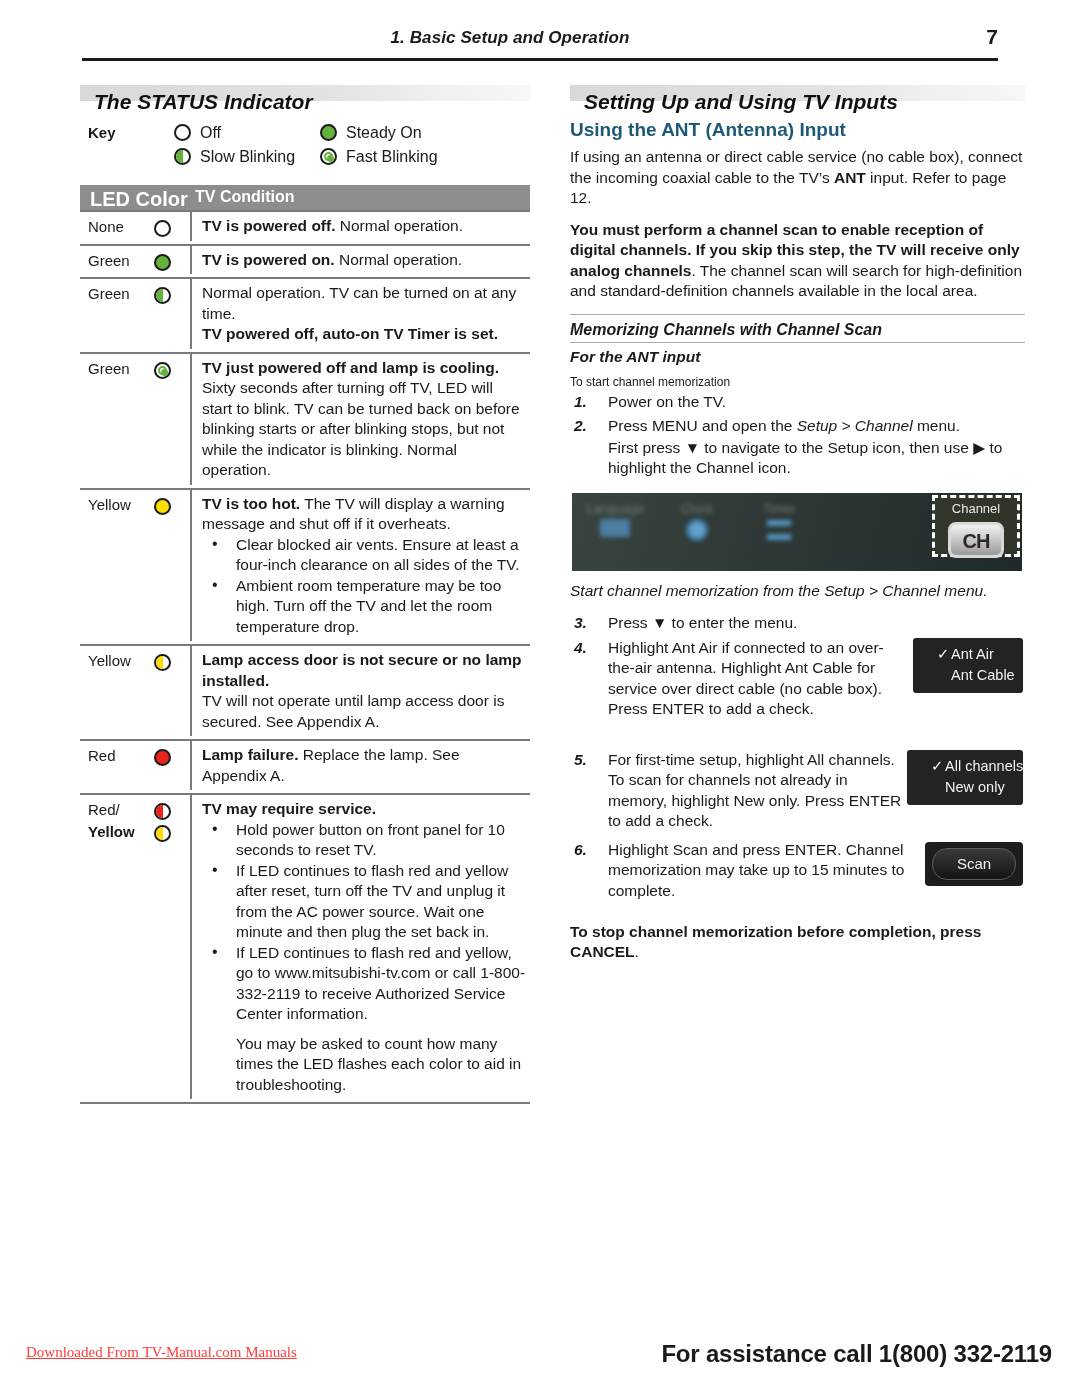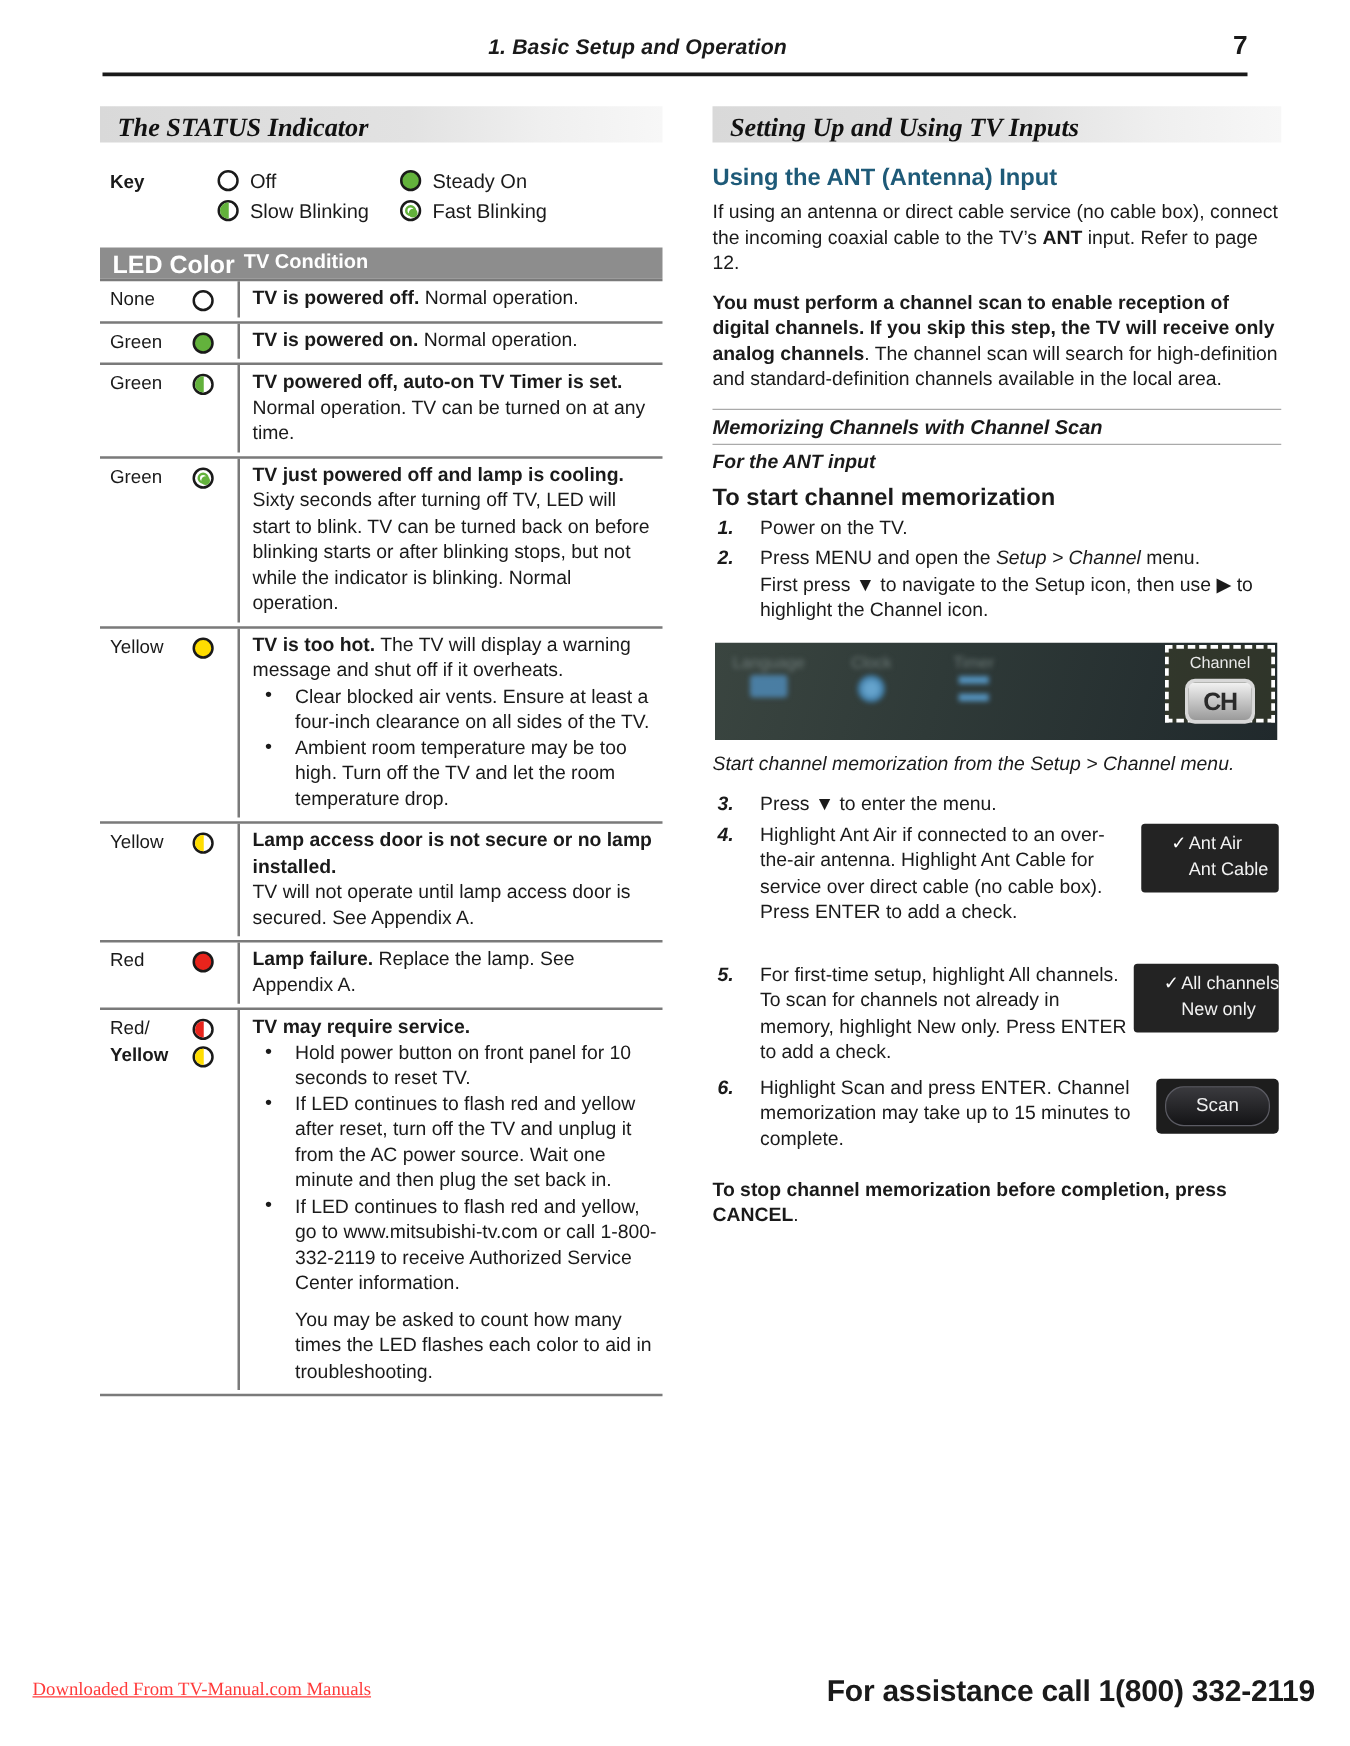--- a/index.html
+++ b/index.html
@@ -28,23 +28,22 @@
     position:absolute; left:0; top:30px; width:916px; height:3px;
     background:#1a1a1a;
   }
 
   
   .col-left{ position:absolute; left:80px; top:85px; width:450px; }
   .col-right{ position:absolute; left:570px; top:85px; width:455px; }
 
   
   .sect-bar{
-    height:29px; position:relative;
+    height:16px; position:relative;
     background:linear-gradient(to right,#d9d9d9 0%,#e2e2e2 55%,#efefef 78%,#f7f7f7 100%);
-    font-family:Liberation Serif, serif;
   }
   .sect-bar span{
     position:absolute; left:14px; top:5px;
     font-style:italic; font-weight:bold; font-size:21px; color:#111;
   }
 
   
   .key-block{ position:relative; margin-top:20px; height:58px; }
   .key-label{ position:absolute; left:8px; top:3px; font-weight:bold; font-size:15px;}
   .key-item{ position:absolute; font-size:16px; color:#1a1a1a; white-space:nowrap;}
@@ -109,21 +108,21 @@
     color:#1e5a78; font-weight:bold; font-size:19px; margin:18px 0 6px 0;
   }
   .rc-p{ font-size:15.5px; line-height:20.5px; margin:0 0 11px 0; }
   .rc-p .b{ font-weight:bold; }
   .hr-thin{ border:none; border-top:1px solid #aaa; margin:12px 0 6px 0;}
   .ital-head{
     font-style:italic; font-weight:bold; font-size:16px; margin:0 0 3px 0;
     border-bottom:1px solid #aaa; padding-bottom:3px;
   }
   .ital-sub{ font-style:italic; font-weight:bold; font-size:15.5px; margin:5px 0 9px 0;}
-  .bold-head{ font-weight:bold; font-size:19px; margin:0 0 3px 0;}
+  .bold-head{ font-weight:normal; font-size:12px; margin:0 0 3px 0;}
 
   ol.steps{ margin:0; padding:0; list-style:none; counter-reset:st; }
   ol.steps > li{
     position:relative; padding-left:38px; margin-bottom:4px;
     font-size:15.5px; line-height:20.5px;
   }
   ol.steps > li .num{
     position:absolute; left:4px; top:0; font-style:italic; font-weight:bold; font-size:15.5px;
   }
   ol.steps > li .sub{ display:block; margin-top:1px; }
@@ -277,22 +276,22 @@
         <p><span class="b">TV is powered on.</span><span> Normal operation.</span></p>
       </div>
     </div>
 
     <div class="led-row">
       <div class="led-colorcell">
         <span class="cname">Green</span>
         <span class="cdot"><span class="dot half half-green"></span></span>
       </div>
       <div class="led-cond">
+        <p>Normal operation.  TV can be turned on at any time.</p>
         <p><span class="b">TV powered off, auto-on TV Timer is set.</span></p>
-        <p>Normal operation.  TV can be turned on at any time.</p>
       </div>
     </div>
 
     <div class="led-row">
       <div class="led-colorcell">
         <span class="cname">Green</span>
         <span class="cdot"><span class="dot ring"></span></span>
       </div>
       <div class="led-cond">
         <p><span class="b">TV just powered off and lamp is cooling.</span></p>

